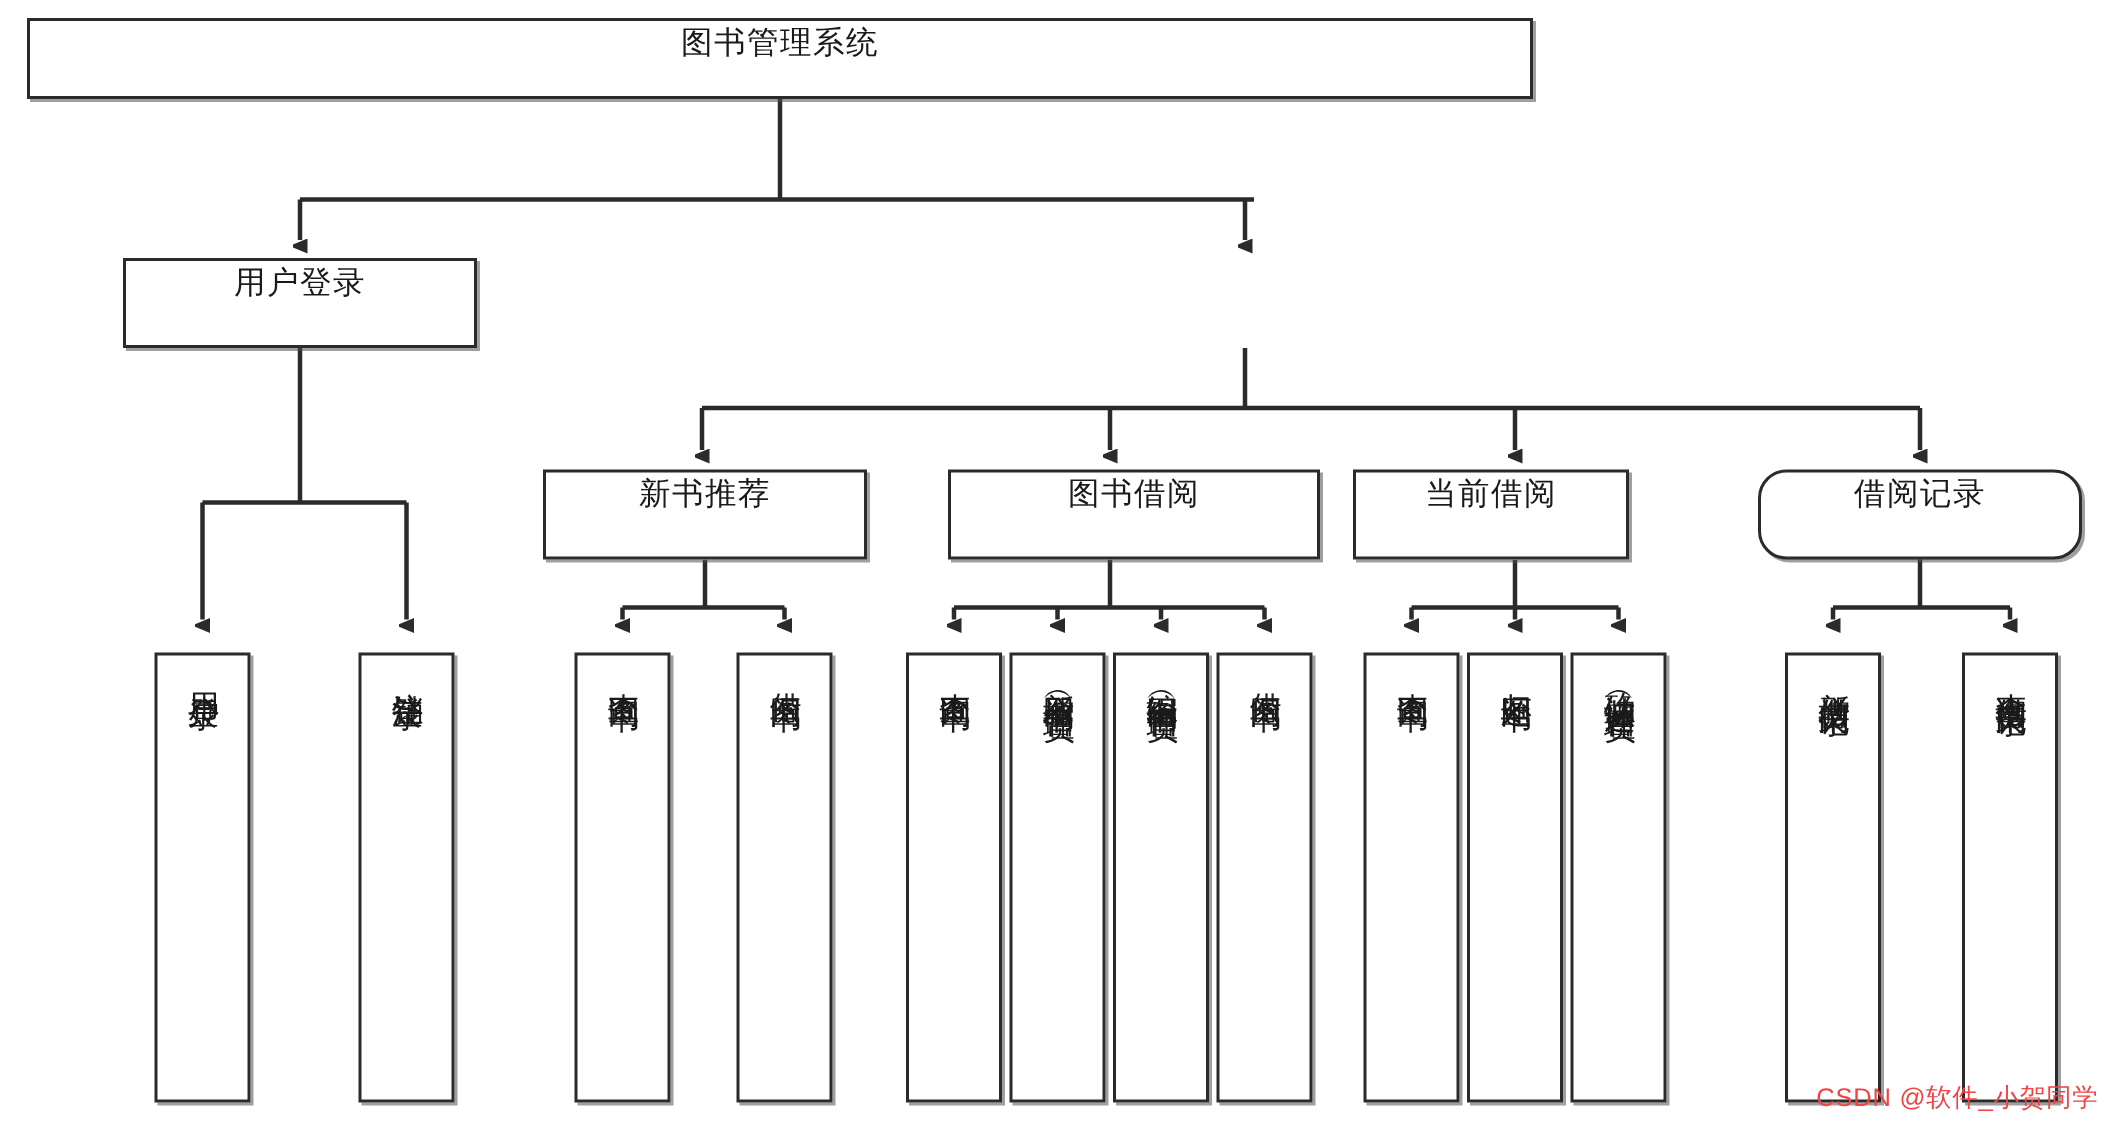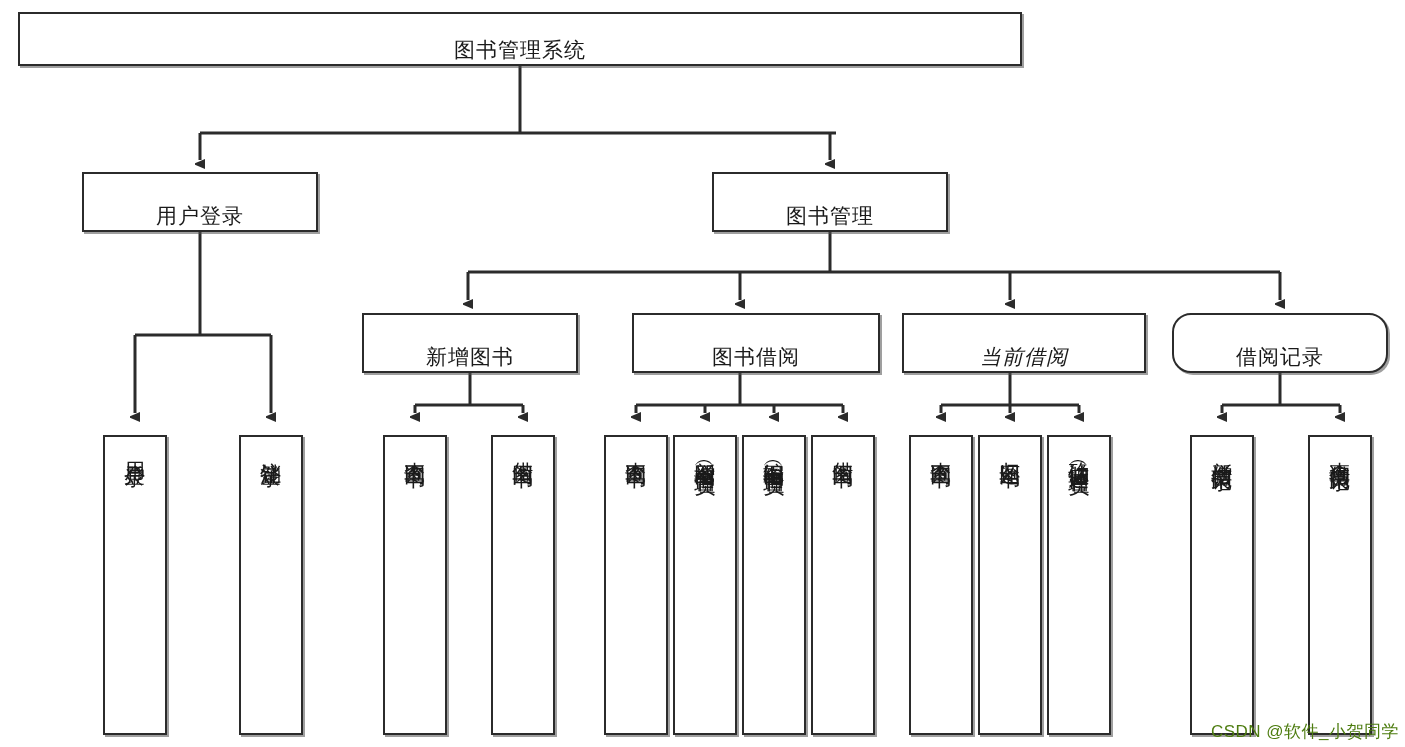--- a/index.html
+++ b/index.html
@@ -11,21 +11,21 @@
   }
   #canvas{position:absolute;left:0;top:0;width:1405px;height:747px;}
   #lines{position:absolute;left:0;top:0;width:1405px;height:747px;pointer-events:none;}
 
   .node{
     position:absolute;
     box-sizing:border-box;
     background:#ffffff;
     border:2px solid #2b2b2b;
     box-shadow:2px 2px 0 rgba(80,80,80,0.55);
-    display:flex;align-items:flex-end;justify-content:center;
+    display:flex;align-items:flex-start;justify-content:center;
     color:#1a1a1a;
   }
   .node.h{
     font-size:21px;
     letter-spacing:1px;
   }
   .node.root{font-size:21px;}
   .node.leaf{
     align-items:flex-start;
     justify-content:center;
@@ -37,21 +37,21 @@
     font-size:21px;
     line-height:1.22;
     letter-spacing:2px;
     white-space:nowrap;
     color:#1a1a1a;
   }
   .wm{
     position:absolute;
     right:6px;bottom:4px;
     font-size:17px;
-    color:#4d7c0f;
+    color:#ef4444;
     letter-spacing:0.5px;
     white-space:nowrap;
   }
 </style>
 </head>
 <body>
 
 <div id="canvas">
 
   <svg id="lines" viewBox="0 0 1405 747" xmlns="http://www.w3.org/2000/svg">
@@ -105,31 +105,28 @@
     </g>
   </svg>
 
   <div class="node root h" style="left:18px;top:12px;width:1004px;height:54px;">
     <span>图书管理系统</span>
   </div>
 
   <div class="node h" style="left:82px;top:172px;width:236px;height:60px;">
     <span>用户登录</span>
   </div>
-  <div class="node h" style="left:712px;top:172px;width:236px;height:60px;">
-    <span>图书管理</span>
-  </div>
 
   <div class="node h" style="left:362px;top:313px;width:216px;height:60px;">
-    <span>新增图书</span>
+    <span>新书推荐</span>
   </div>
   <div class="node h" style="left:632px;top:313px;width:248px;height:60px;">
     <span>图书借阅</span>
   </div>
-  <div class="node h" style="left:902px;top:313px;width:244px;height:60px;font-style:italic;">
+  <div class="node h" style="left:902px;top:313px;width:184px;height:60px;">
     <span>当前借阅</span>
   </div>
   <div class="node h" style="left:1172px;top:313px;width:216px;height:60px;border-radius:19px;">
     <span>借阅记录</span>
   </div>
 
   <div class="node leaf" style="left:103px;top:435px;width:64px;height:300px;">
     <span class="vtext">用户登录</span>
   </div>
   <div class="node leaf" style="left:239px;top:435px;width:64px;height:300px;">

